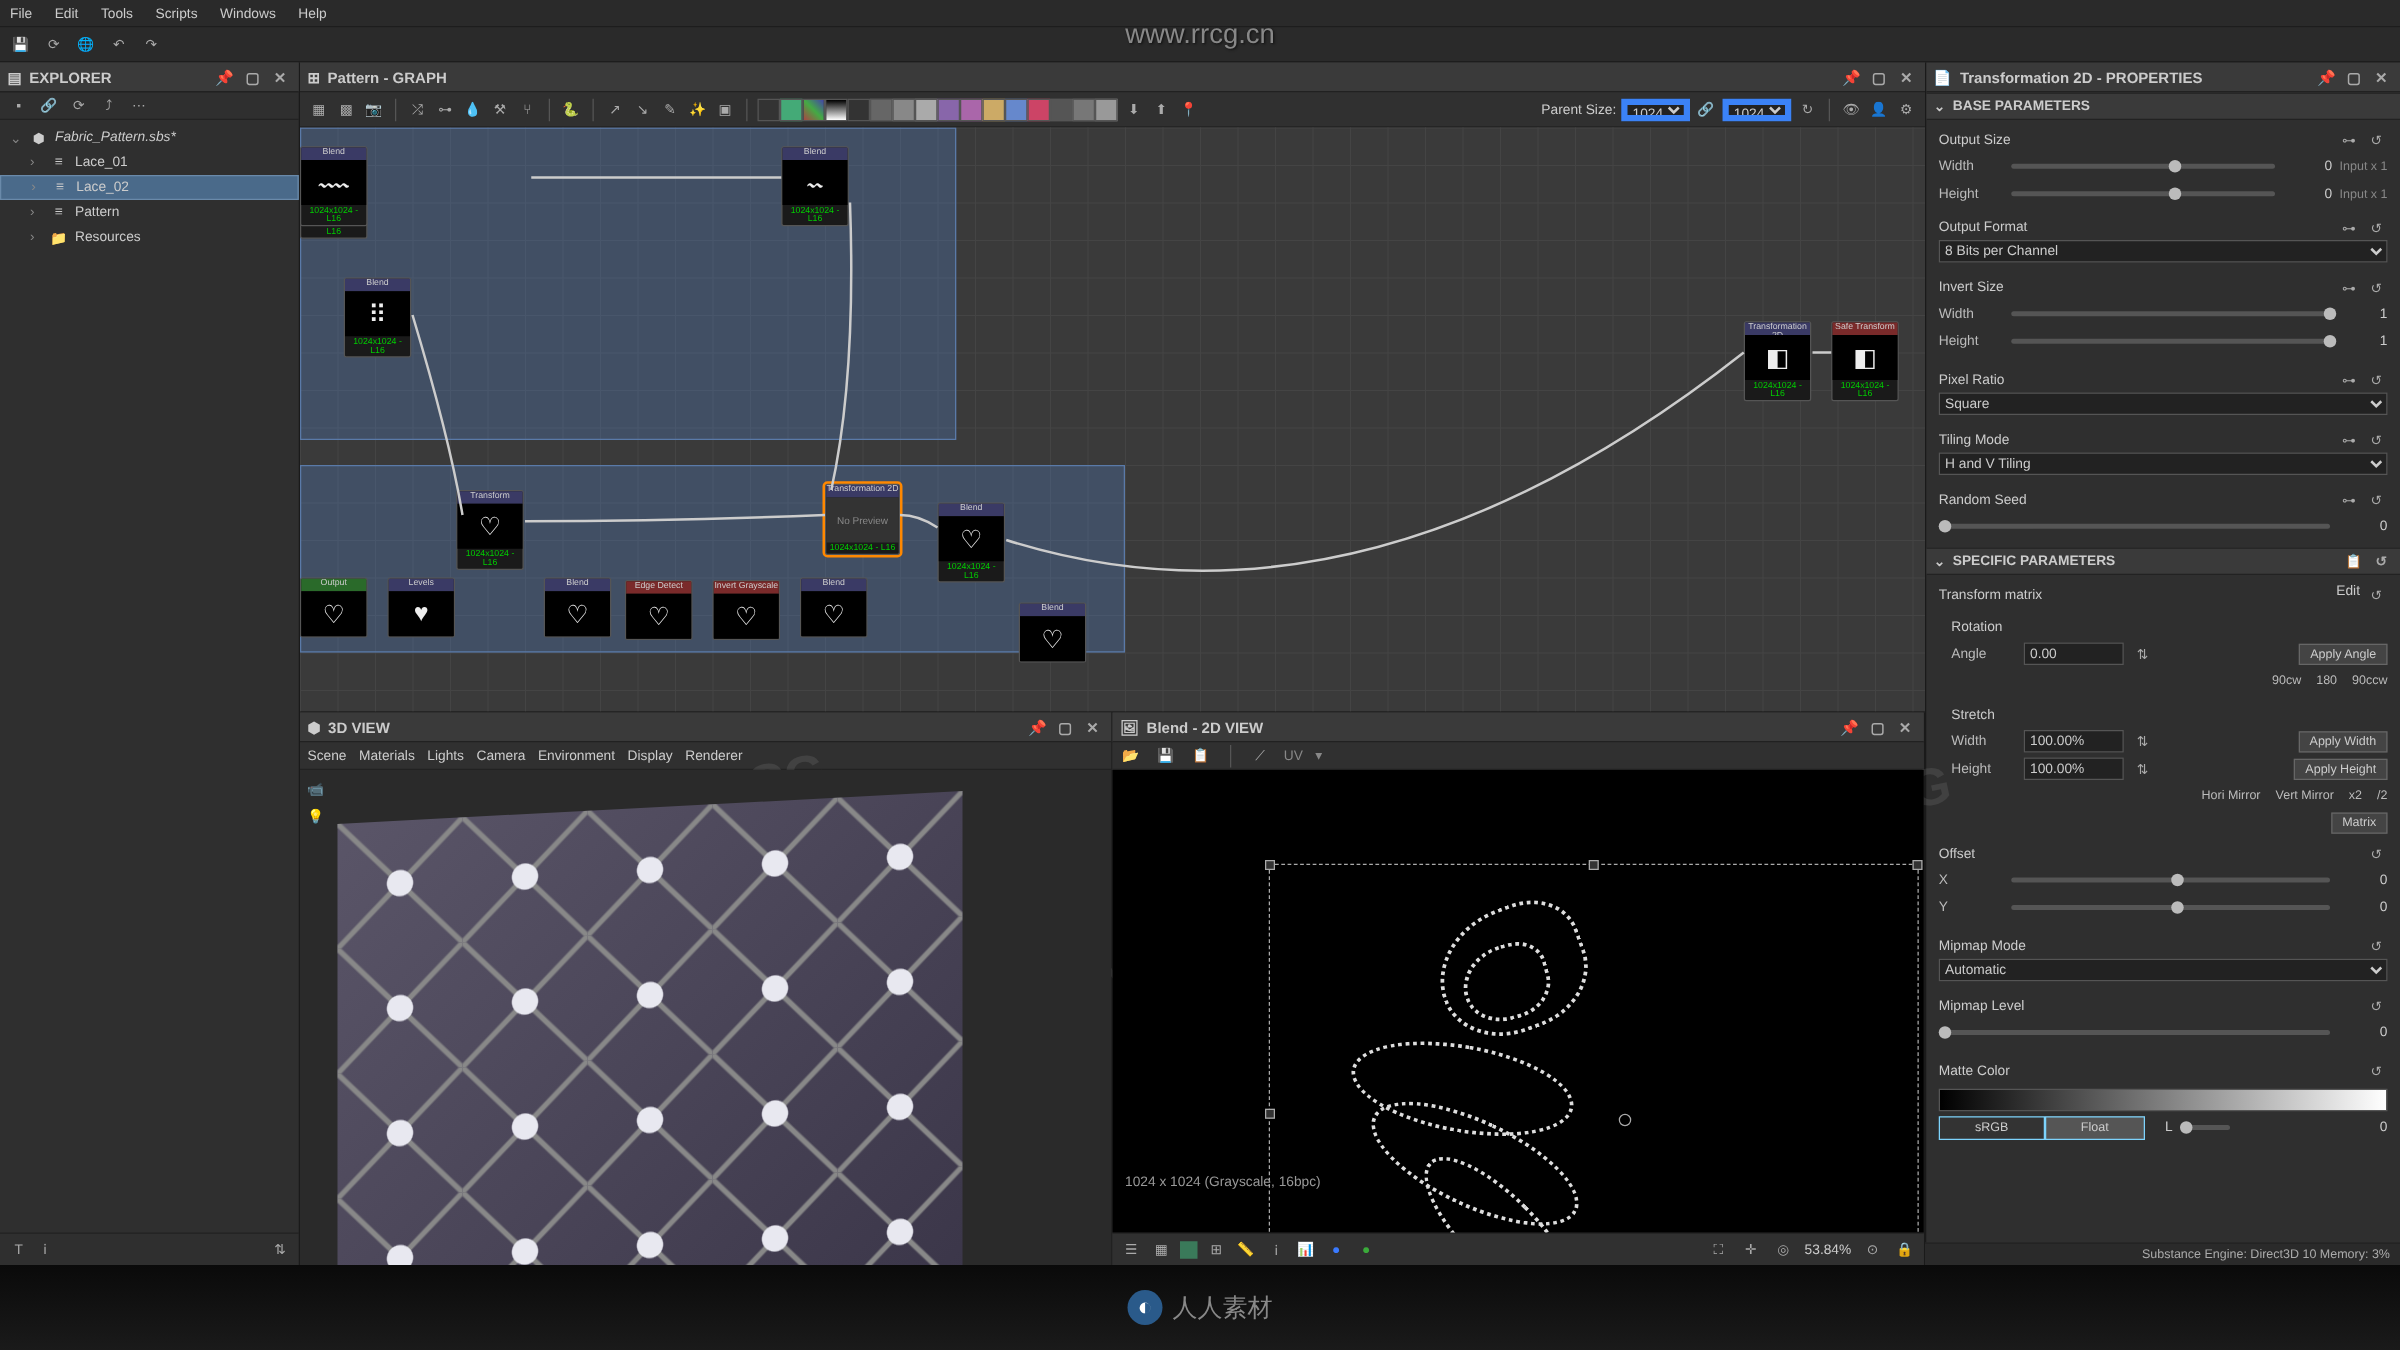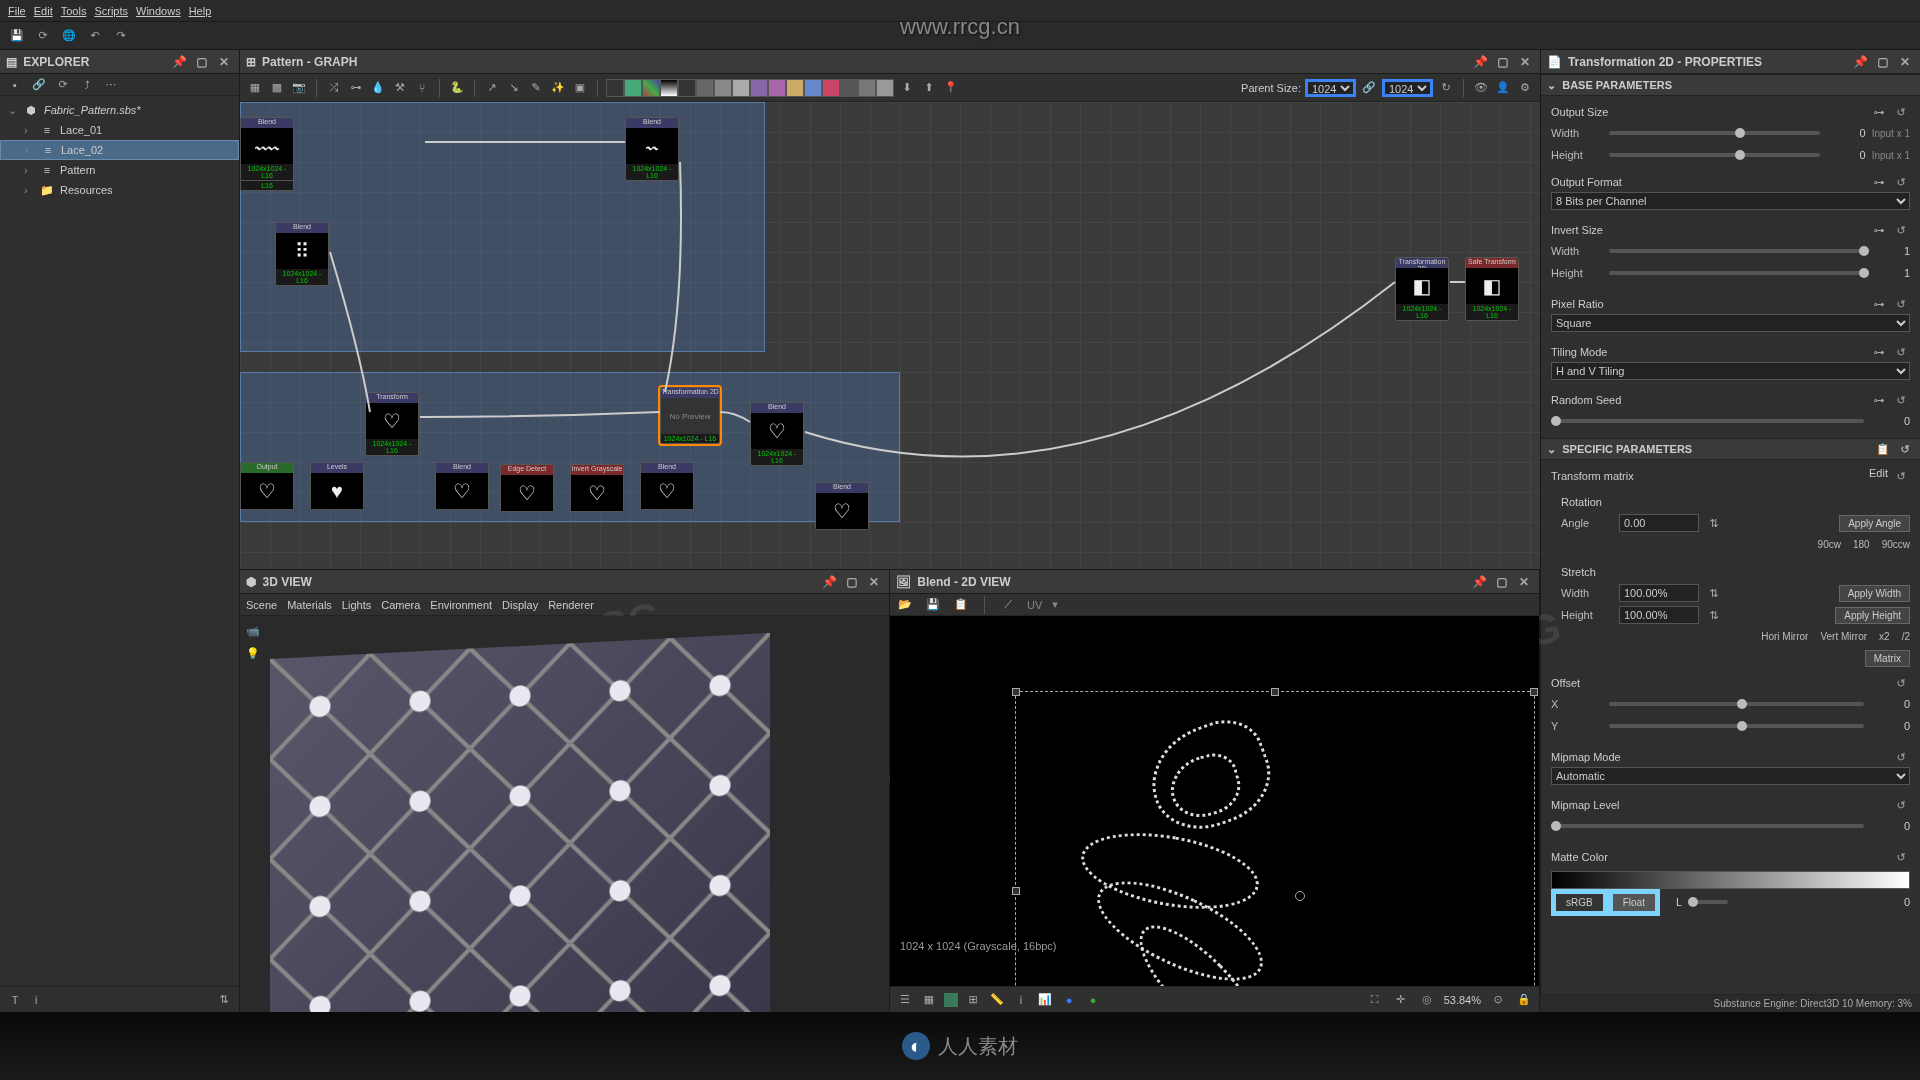--- a/index.html
+++ b/index.html
@@ -1,17 +1,17 @@
 <!DOCTYPE html>
 <html><head>
 <meta charset="utf-8">
 <style>
 * { margin:0; padding:0; box-sizing:border-box; font-family:"Segoe UI",Arial,sans-serif; }
 body { background:#333; color:#ccc; font-size:11px; width:1920px; height:1080px; overflow:hidden; position:relative; }
-.menubar { height:22px; background:#2a2a2a; display:flex; align-items:center; padding:0 8px; gap:8px; border-bottom:1px solid #1a1a1a;text-decoration:underline; }
+.menubar { height:22px; background:#2a2a2a; display:flex; align-items:center; padding:0 8px; gap:18px; border-bottom:1px solid #1a1a1a; }
 .menubar span { cursor:pointer; }
 .toolbar-main { height:28px; background:#2a2a2a; display:flex; align-items:center; padding:0 8px; gap:8px; border-bottom:1px solid #1a1a1a; }
 .icon-btn { width:18px; height:18px; display:inline-flex; align-items:center; justify-content:center; cursor:pointer; color:#aaa; }
 .watermark-url { position:absolute; top:14px; left:50%; transform:translateX(-50%); font-size:22px; color:#888; font-weight:500; z-index:5; text-shadow:1px 1px 2px #111; }
 .main-grid { display:grid; grid-template-columns:240px 1fr 380px; grid-template-rows:1fr; height:calc(100% - 22px - 28px - 68px); }
 
 .panel-hdr { height:24px; background:#3a3a3a; display:flex; align-items:center; padding:0 6px; font-weight:600; font-size:12px; border-bottom:1px solid #1a1a1a; }
 .panel-hdr .title { flex:1; display:flex; align-items:center; gap:6px; }
 .panel-hdr .controls { display:flex; gap:4px; }
 .explorer { background:#2f2f2f; display:flex; flex-direction:column; border-right:1px solid #1a1a1a; position:relative; }
@@ -24,21 +24,21 @@
 .tree-row .ic { width:14px; text-align:center; }
 .explorer-footer { height:26px; border-top:1px solid #222; display:flex; align-items:center; padding:0 6px; gap:8px; justify-content:space-between; }
 
 .center-col { display:grid; grid-template-rows:520px 1fr; }
 .graph-panel { display:flex; flex-direction:column; border-bottom:1px solid #1a1a1a; }
 .graph-toolbar { height:28px; background:#303030; display:flex; align-items:center; padding:0 6px; gap:4px; border-bottom:1px solid #222; }
 .divider { width:1px; height:18px; background:#555; margin:0 4px; }
 .swatches { display:flex; }
 .sw { width:18px; height:18px; border:1px solid #555; }
 .parent-size { display:flex; align-items:center; gap:4px; margin-left:auto; font-size:11px; }
-.parent-size select { background:#222; color:#ccc; border:3px solid #3b82f6; font-size:11px; height:18px; }
+.parent-size select { background:#222; color:#ccc; border:5px solid #3b82f6; font-size:11px; height:18px; }
 .graph-canvas { flex:1; background:#3a3a3a; background-image:linear-gradient(#444 1px,transparent 1px),linear-gradient(90deg,#444 1px,transparent 1px); background-size:30px 30px; position:relative; overflow:hidden; }
 .frame-blue { position:absolute; background:rgba(80,120,180,0.35); border:1px solid #5a7aa8; }
 .node { position:absolute; width:54px; background:#1a1a1a; border:1px solid #555; border-radius:2px; }
 .node .nhdr { height:10px; background:#3a3a65; font-size:7px; color:#ccc; text-align:center; overflow:hidden; }
 .node .nbody { height:36px; background:#000; display:flex; align-items:center; justify-content:center; color:#eee; font-size:20px; }
 .node .nftr { font-size:7px; color:#0c0; text-align:center; padding:1px 0; }
 .nhdr.red { background:#7a2a2a; }
 .nhdr.green { background:#2a6a2a; }
 .node.selected { outline:2px solid #ff8800; }
 .wire { position:absolute; pointer-events:none; }
@@ -71,21 +71,21 @@
 .slider .thumb { position:absolute; width:10px; height:10px; background:#bbb; border-radius:50%; top:-3px; }
 .prop-value { width:40px; text-align:right; font-size:11px; color:#ccc; }
 .prop-hint { font-size:10px; color:#888; margin-left:auto; }
 .prop-select { background:#222; color:#ccc; border:1px solid #555; height:18px; width:100%; font-size:11px; }
 .prop-input { background:#222; color:#ccc; border:1px solid #555; height:18px; font-size:11px; padding:0 4px; width:80px; }
 .btn-small { background:#444; border:1px solid #666; color:#ccc; font-size:10px; padding:2px 8px; cursor:pointer; }
 .btn-wide { display:block; margin:4px 0 4px auto; }
 .mirror-row { display:flex; justify-content:flex-end; gap:12px; font-size:10px; color:#bbb; height:20px; align-items:center; }
 .gradient-bar { height:18px; background:linear-gradient(90deg,#000,#fff); border:1px solid #555; margin:4px 0 2px; }
 .srgb-toggle { display:flex; gap:0; }
-.srgb-toggle span { padding:3px 10px; background:#333; border:5px solid #7dd3fc; font-size:10px; }
+.srgb-toggle span { padding:3px 28px; background:#333; border:1px solid #7dd3fc; font-size:10px; }
 .srgb-toggle span.active { background:#555; }
 .status-bar { position:absolute; bottom:68px; right:0; height:18px; background:#2a2a2a; font-size:10px; color:#aaa; display:flex; align-items:center; padding:0 8px; width:380px; justify-content:flex-end; border-top:1px solid #222; }
 
 .caption-bar { position:absolute; bottom:0; left:0; right:0; height:68px; background:linear-gradient(#0a0a0a,#1a1a1a); display:flex; align-items:center; padding:0 40px; }
 .caption-text { font-size:30px; color:#eee; font-weight:400; }
 .caption-logo-center { position:absolute; left:50%; transform:translateX(-50%); font-size:20px; color:#888; display:flex; align-items:center; gap:8px; }
 .caption-logo-right { position:absolute; right:0; bottom:0; width:260px; height:40px; background:linear-gradient(100deg,transparent 0%,transparent 15%,#1ec8c8 15%,#1ec8c8 100%); font-size:16px; font-weight:700; color:#fff; display:flex; align-items:center; justify-content:flex-end; padding-right:20px; letter-spacing:1px; }
 .wm-diag { position:absolute; color:rgba(200,200,200,0.12); font-size:42px; font-weight:600; pointer-events:none; transform:rotate(-12deg); }
 </style>
 </head>

